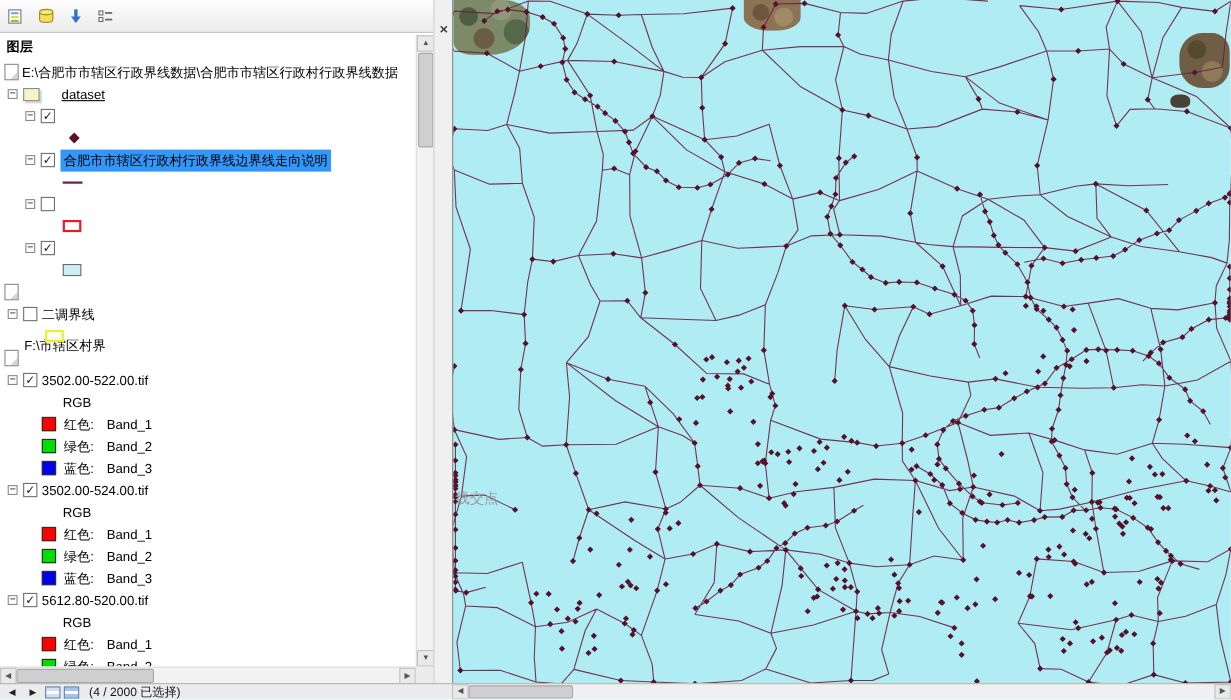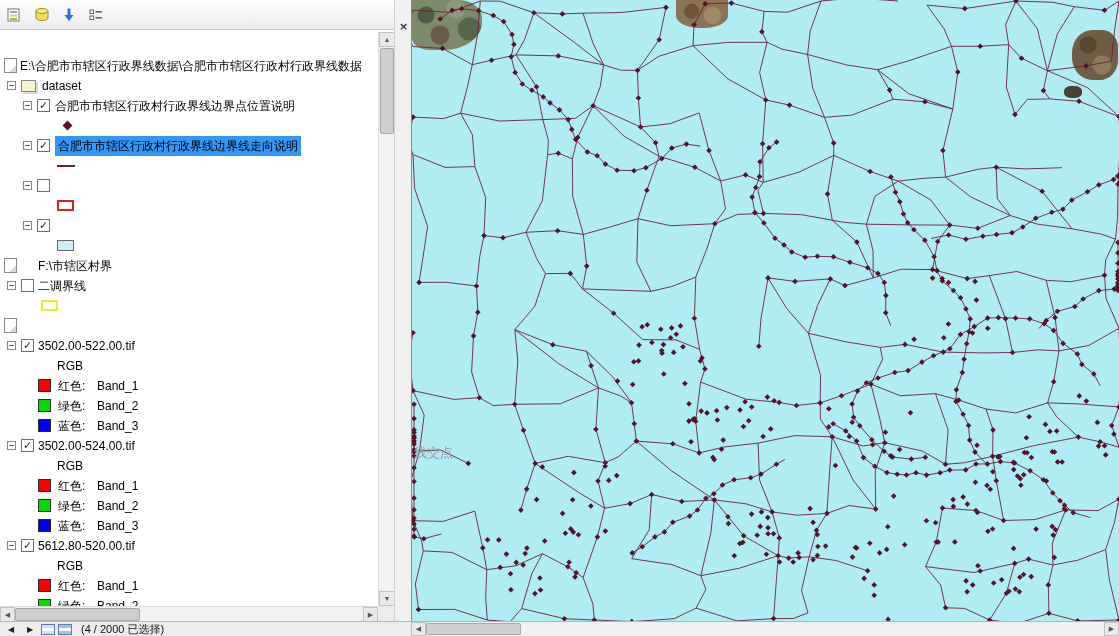--- a/index.html
+++ b/index.html
@@ -124,36 +124,38 @@
     <div class="tbtn">
       <svg width="16" height="16">
         <rect x="2" y="3" width="3.5" height="3.5" fill="#ffffff" stroke="#666666"></rect>
         <rect x="7.5" y="4" width="6.5" height="1.6" fill="#666666"></rect>
         <rect x="2" y="9" width="3.5" height="3.5" fill="#ffffff" stroke="#666666"></rect>
         <rect x="7.5" y="10" width="6.5" height="1.6" fill="#666666"></rect>
       </svg>
     </div>
   </div>
 
+  <div id="toc-header">
+    <span>图层</span>
+  </div>
 
   <div id="tree">
       <div style="height: 4px;"></div>
       <div class="trow">
         <span class="doc-ic" style="left: 4px;"></span>
         <span class="tl" style="left: 20px;">E:\合肥市市辖区行政界线数据\合肥市市辖区行政村行政界线数据</span>
       </div>
       <div class="trow">
         <span class="exp" style="left: 7px;">−</span>
         <span class="grp-ic" style="left: 21px;"></span>
-        <span class="tl" style="left: 42px;">dataset</span>
+        <span class="tl" style="left: 56px; text-decoration: underline;">dataset</span>
       </div>
       <div class="trow">
         <span class="exp" style="left: 23px;">−</span>
         <span class="cb" style="left: 37px;">✓</span>
-        <span class="tl" style="left: 55px;">合肥市市辖区行政村行政界线边界点位置说明</span>
       </div>
       <div class="trow">
         <span class="sym sym-diamond" style="left: 64px; background: rgb(85, 18, 40);"></span>
       </div>
       <div class="trow">
         <span class="exp" style="left: 23px;">−</span>
         <span class="cb" style="left: 37px;">✓</span>
         <span class="tl sel" style="left: 55px;">合肥市市辖区行政村行政界线边界线走向说明</span>
       </div>
       <div class="trow">
@@ -168,21 +170,21 @@
       </div>
       <div class="trow">
         <span class="exp" style="left: 23px;">−</span>
         <span class="cb" style="left: 37px;">✓</span>
       </div>
       <div class="trow">
         <span class="sym sym-rect-cyan" style="left: 57px;"></span>
       </div>
       <div class="trow">
         <span class="doc-ic" style="left: 4px;"></span>
-        <span class="tl" style="left: 38px;">F:\市辖区村界</span>
+        <span class="tl" style="left: 22px; margin-top: 48px;">F:\市辖区村界</span>
       </div>
       <div class="trow">
         <span class="exp" style="left: 7px;">−</span>
         <span class="cb" style="left: 21px;"></span>
         <span class="tl" style="left: 38px;">二调界线</span>
       </div>
       <div class="trow">
         <span class="sym sym-rect-yellow" style="left: 41px;"></span>
       </div>
       <div class="trow">

